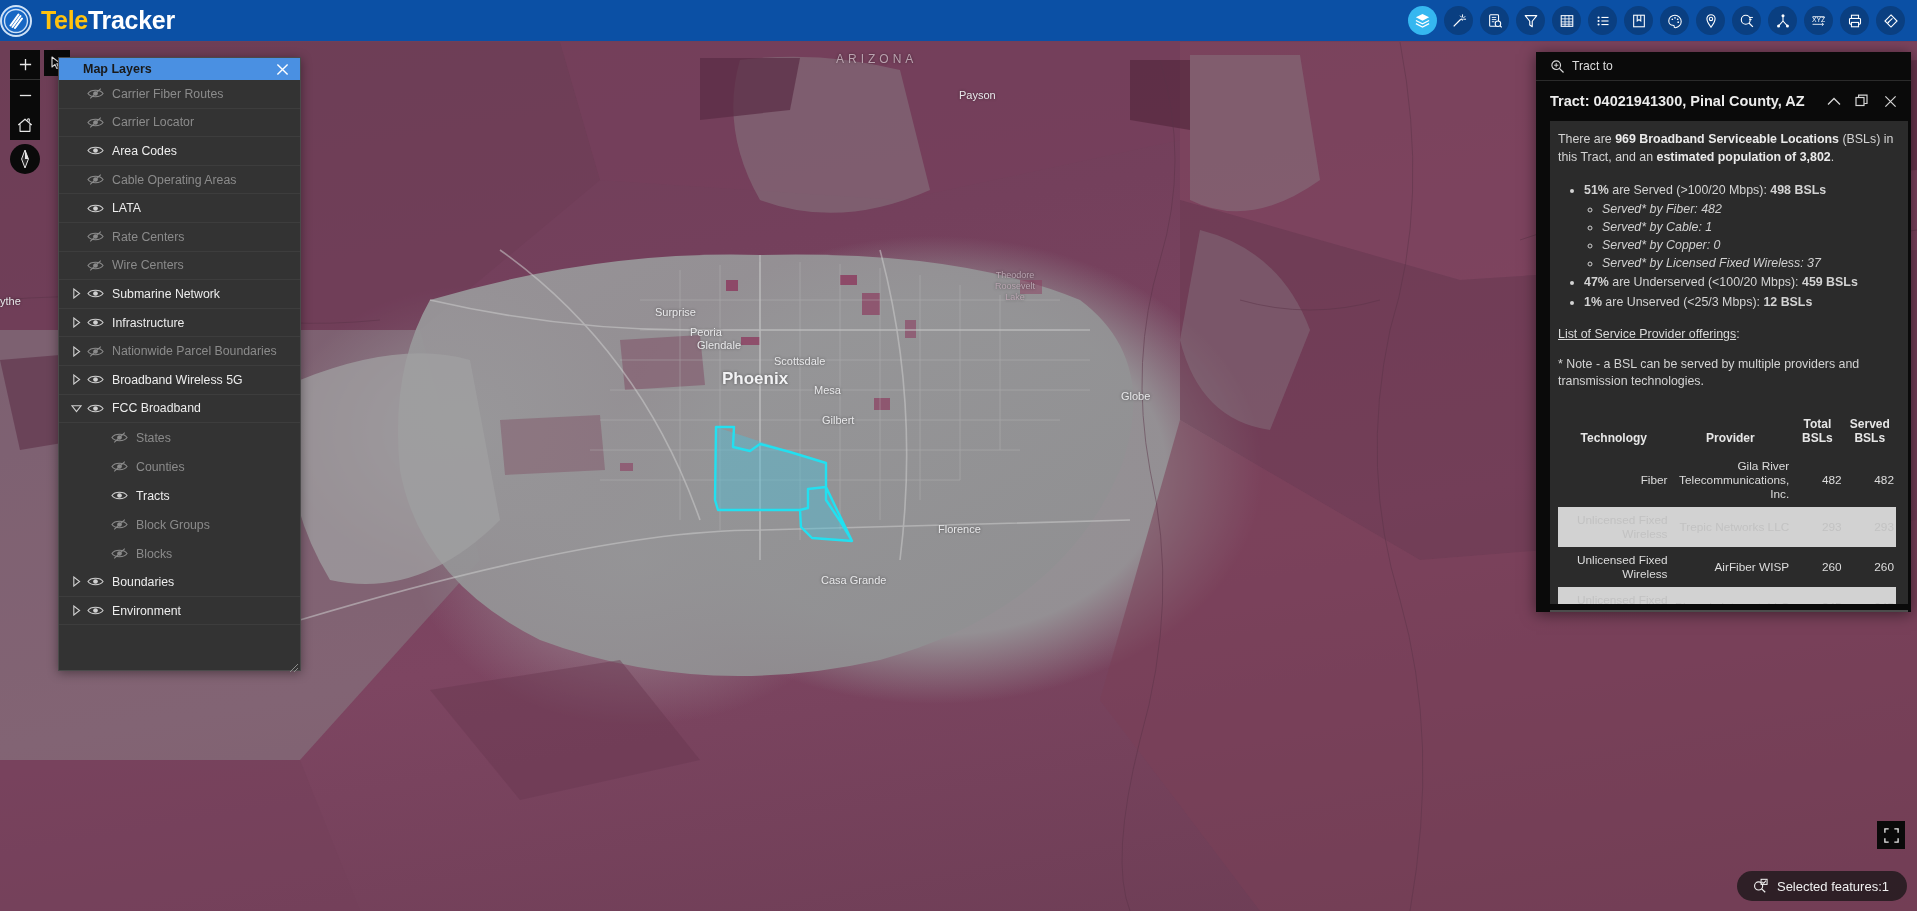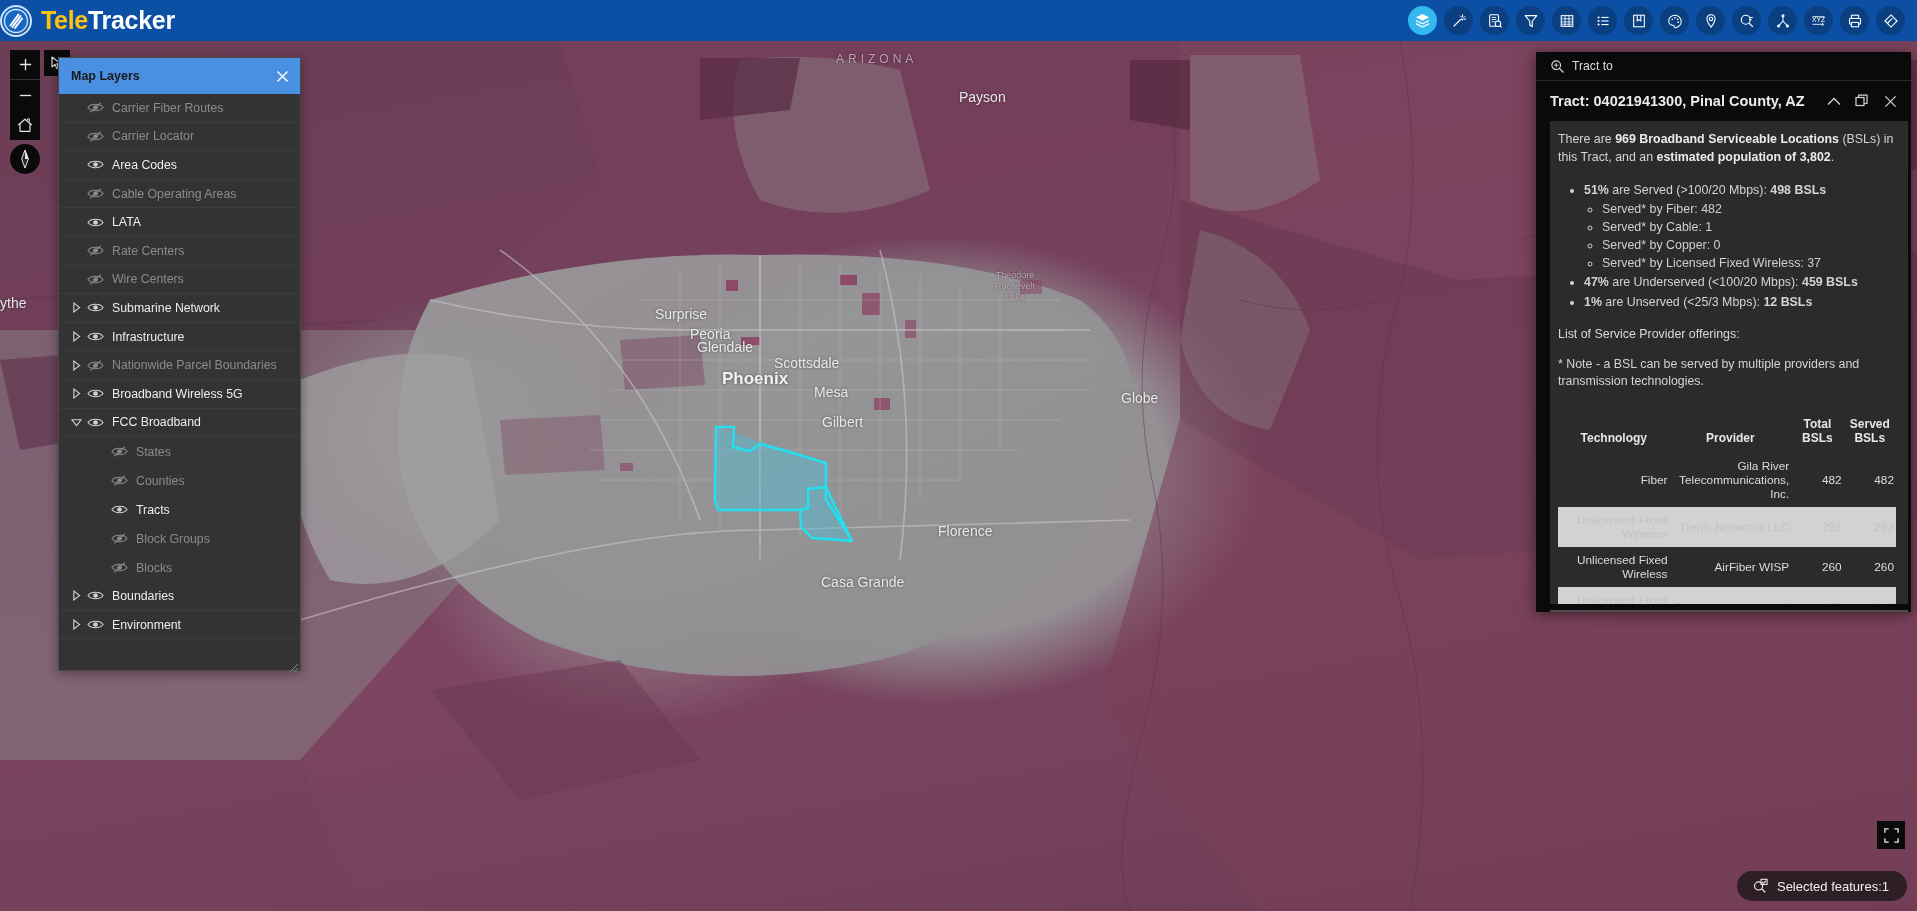--- a/index.html
+++ b/index.html
@@ -18,21 +18,21 @@
       radial-gradient(ellipse 300px 220px at 640px 560px, rgba(166,166,168,0.85) 0%, rgba(166,166,168,0) 75%),
       radial-gradient(ellipse 260px 200px at 470px 430px, rgba(178,178,180,0.75) 0%, rgba(178,178,180,0) 72%),
       linear-gradient(170deg, #6d4057 0%, #74405c 30%, #7d4561 60%, #6a3c53 100%);
   }
   .mapsvg { position: absolute; inset: 0; width: 100%; height: 100%; }
 
   
   .place {
     position: absolute;
     color: #e8e8ea;
-    font-size: 14px;
+    font-size: 11px;
     text-shadow: 0 0 3px rgba(0,0,0,0.45);
     white-space: nowrap;
     pointer-events: none;
   }
   .place.big { font-size: 17px; font-weight: bold; color: #f2f2f4; }
   .place.state {
     font-size: 12px; letter-spacing: 4px; color: #b9a2ae; font-weight: 500;
   }
   .place.park { font-size: 9px; color: #b8a4b0; line-height: 11px; text-align:center;}
 
@@ -98,22 +98,22 @@
   
   #layers-panel {
     position: absolute; left: 58px; top: 57px; width: 243px; height: 614px;
     background: #333333;
     border: 1px solid #4a4a4a;
     z-index: 30;
     display: flex; flex-direction: column;
     box-shadow: 0 2px 10px rgba(0,0,0,0.4);
   }
   #layers-head {
-    height: 36px; background: #4a90e2; color: #1b1b1b;
-    display: flex; align-items: center; padding: 0 8px 0 12px;
+    height: 22px; background: #4a90e2; color: #1b1b1b;
+    display: flex; align-items: center; padding: 0 8px 0 24px;
     flex: none;
   }
   #layers-title { font-size: 12.5px; font-weight: bold; color: #1a1a1a; }
   #layers-close {
     margin-left: auto; width: 20px; height: 20px;
     display: flex; align-items: center; justify-content: center;
     cursor: pointer; color: #ffffff;
   }
   #layers-body { flex: 1; overflow: hidden; }
   .layer-row {
@@ -166,24 +166,24 @@
     background: #2b2b2b;
     position: relative;
   }
   #popup-content { padding: 10px 12px 0 8px; }
   .pp {
     color: #d3d3d3; font-size: 12.4px; line-height: 17.5px;
   }
   .pp b { color: #eaeaea; }
   ul.lvl1 { margin: 14px 0 0 26px; }
   ul.lvl1 > li { list-style: disc; color: #d3d3d3; font-size: 12.4px; line-height: 20px; }
-  ul.lvl2 { margin: 0 0 0 18px; }
+  ul.lvl2 { margin: 0 0 0 18px; font-style: italic; }
   ul.lvl2 > li { list-style: circle; color: #cfcfcf; font-size: 12.4px; line-height: 18px; }
   .gap { height: 12px; }
-  #sp-list { color: #d9d9d9; font-size: 12.4px; }
+  #sp-list { color: #d9d9d9; font-size: 12.4px; text-decoration: underline; }
   #sp-list-colon { text-decoration: none; }
   #note { color: #d3d3d3; font-size: 12.4px; line-height: 17.5px; }
 
   table.providers {
     width: 100%; border-collapse: collapse; margin-top: 22px;
   }
   table.providers th {
     color: #e6e6e6; font-size: 12px; font-weight: bold;
     padding: 4px 2px 8px; text-align: center; vertical-align: bottom;
     line-height: 14px;

